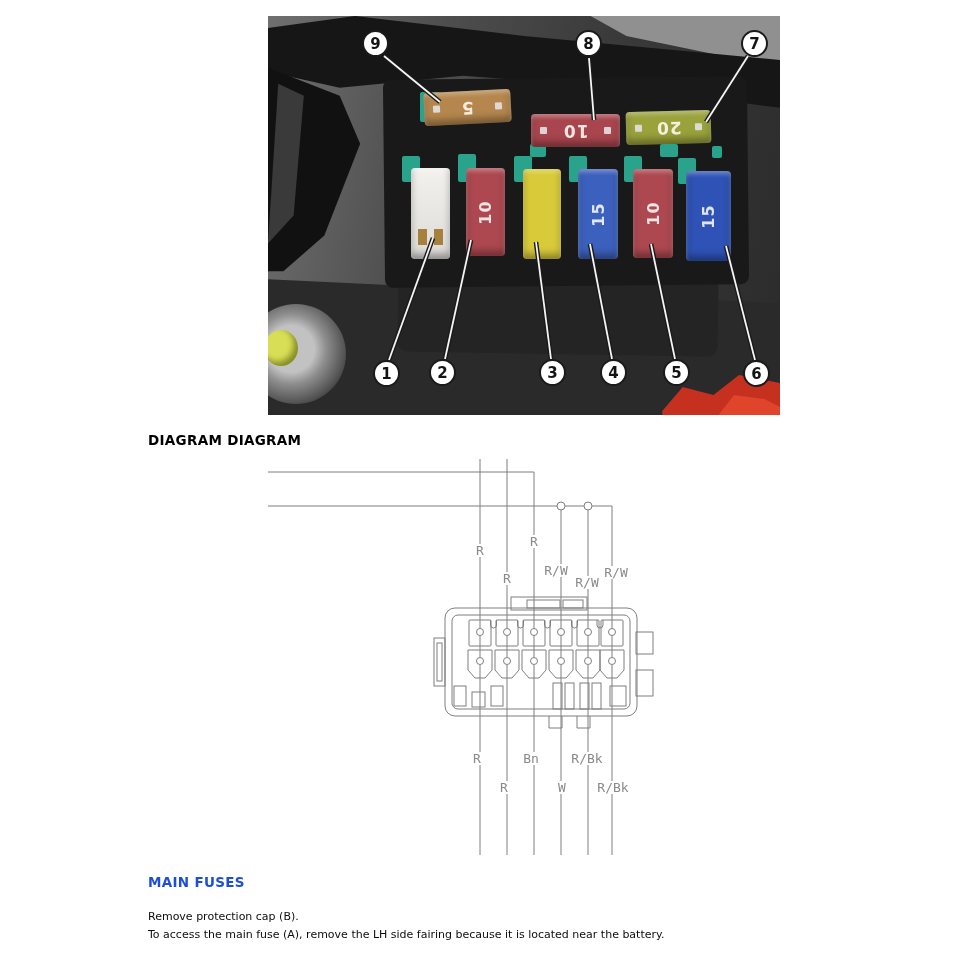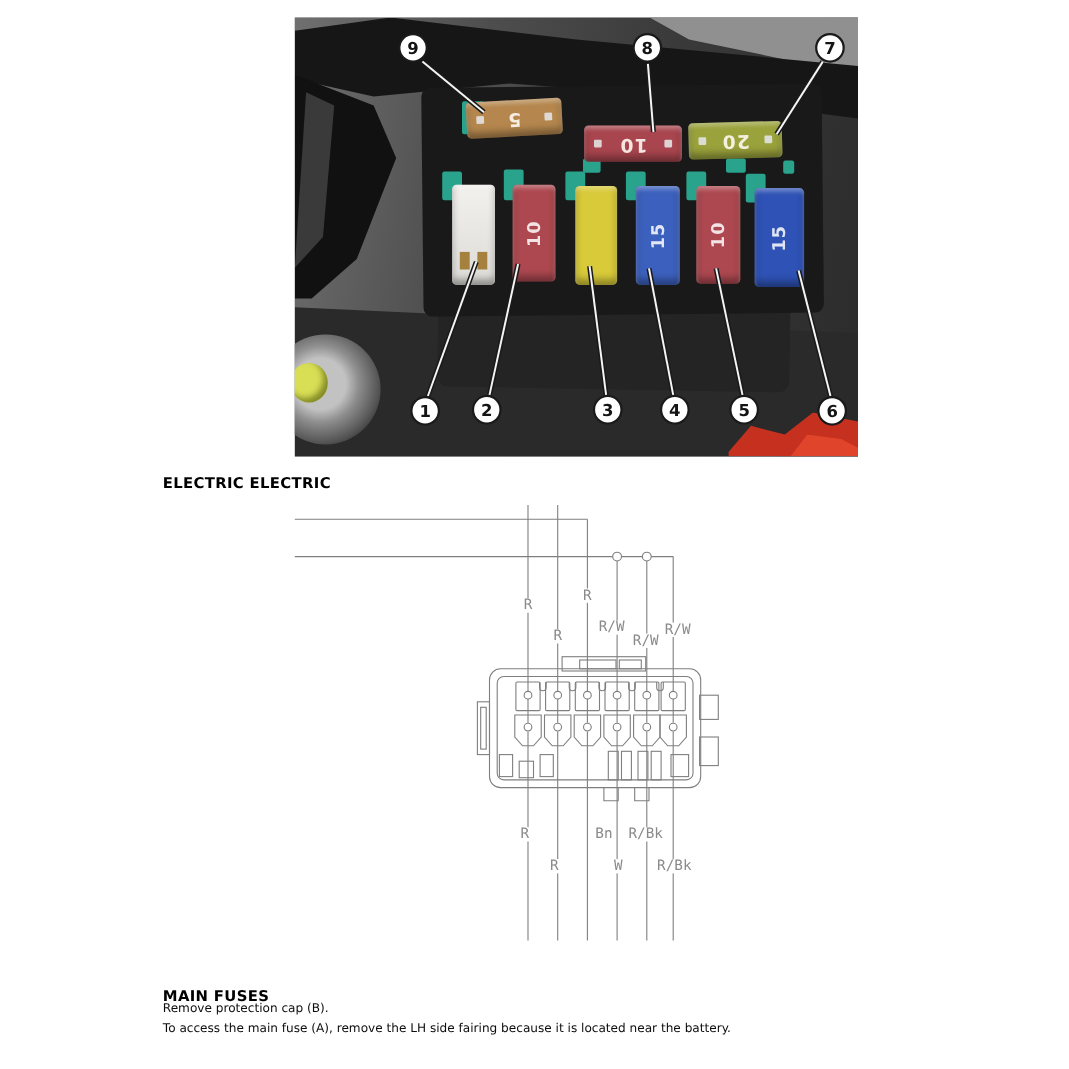--- a/index.html
+++ b/index.html
@@ -55,31 +55,31 @@
 
   .leaders{position:absolute;inset:0;pointer-events:none}
   .co{position:absolute;width:27px;height:27px;box-sizing:border-box;border-radius:50%;background:#fff;border:2px solid #1a1a1a;
     display:flex;align-items:center;justify-content:center;font:700 15px "DejaVu Sans",sans-serif;color:#141414}
   .co9{left:94px;top:14px}.co8{left:307px;top:14px}.co7{left:473px;top:14px}
   .co1{left:105px;top:344px}.co2{left:161px;top:343px}.co3{left:271px;top:343px}
   .co4{left:332px;top:343px}.co5{left:395px;top:343px}.co6{left:475px;top:344px}
 
   
   .h-ed{position:absolute;left:148px;top:432px;font:700 13.5px "DejaVu Sans",sans-serif;color:#000;letter-spacing:.3px}
-  .h-mf{position:absolute;left:148px;top:898px;font:700 13.5px "DejaVu Sans",sans-serif;color:#000000;letter-spacing:.3px}
+  .h-mf{position:absolute;left:148px;top:874px;font:700 13.5px "DejaVu Sans",sans-serif;color:#1d4ed8;letter-spacing:.3px}
   .para{position:absolute;left:148px;top:908px;font:11px/17.5px "DejaVu Sans",sans-serif;color:#0d0d0d}
 
   
   .diagram{position:absolute;left:260px;top:450px;width:400px;height:410px}
   .diagram svg{position:absolute;inset:0}
   .dlabel{position:absolute;transform:translateX(-50%);font:13px "DejaVu Sans Mono",monospace;color:#8a8a8a;
     background:#fff;padding:0 1px;line-height:13px;white-space:nowrap}
   .u1{left:220px;top:94px}.u2{left:247px;top:122px}.u3{left:274px;top:85px}
   .u4{left:296px;top:114px}.u5{left:327px;top:126px}.u6{left:356px;top:116px}
-  .b1{left:217px;top:302px}.b2{left:244px;top:331px}.b3{left:289px;top:302px}
+  .b1{left:217px;top:302px}.b2{left:244px;top:331px}.b3{left:271px;top:302px}
   .b4{left:302px;top:331px}.b5{left:327px;top:302px}.b6{left:353px;top:331px}
 </style>
 </head>
 <body>
 
 <div>
 
   <div class="photo">
     <div class="pl ph-grad"></div>
     <div class="pl ph-topright"></div>
@@ -171,21 +171,21 @@
     <div class="co co8">8</div>
     <div class="co co7">7</div>
     <div class="co co1">1</div>
     <div class="co co2">2</div>
     <div class="co co3">3</div>
     <div class="co co4">4</div>
     <div class="co co5">5</div>
     <div class="co co6">6</div>
   </div>
 
-  <div class="h-ed">ELECTRIC ELECTRIC</div>
+  <div class="h-ed">DIAGRAM DIAGRAM</div>
 
   <div class="diagram">
     <svg width="400" height="410" viewBox="0 0 400 410">
       <g stroke="#7f7f7f" stroke-width="1" fill="none">
 
         <line x1="220" y1="9" x2="220" y2="207"></line>
         <line x1="247" y1="9" x2="247" y2="207"></line>
         <line x1="274" y1="22" x2="274" y2="207"></line>
         <line x1="301" y1="56" x2="301" y2="207"></line>
         <line x1="328" y1="56" x2="328" y2="207"></line>

